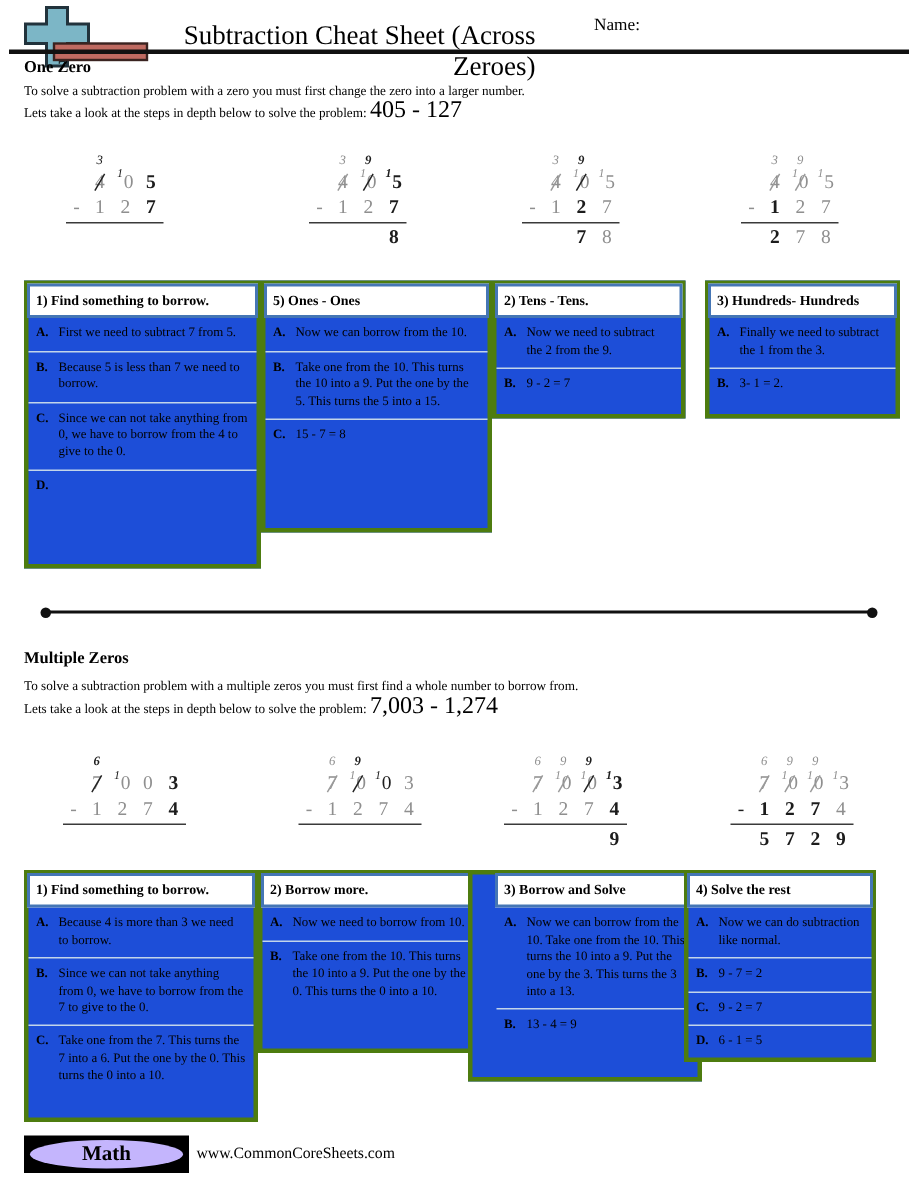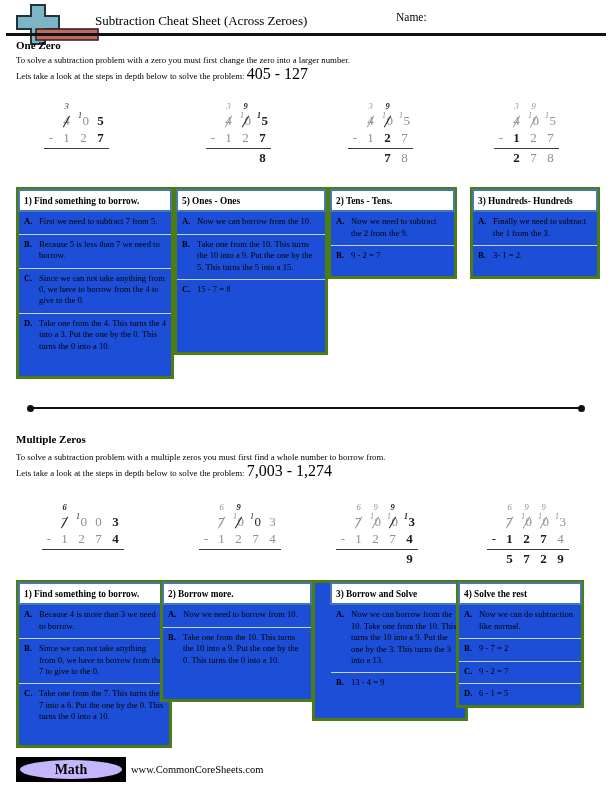--- a/index.html
+++ b/index.html
@@ -2,21 +2,21 @@
 <html><head>
 <meta charset="utf-8">
 <style>
   html,body{margin:0;padding:0;background:#fff;}
   .page{position:relative;width:612px;height:792px;background:#fff;overflow:hidden;
         font-family:"Liberation Serif","DejaVu Serif",serif;color:#000;}
 
   
   .logo{position:absolute;left:10px;top:2px;}
   .hrule{position:absolute;left:6px;right:6px;top:33px;height:3px;background:#111;}
-  .title{position:absolute;left:95px;top:13px;width:262px;text-align:left;font-size:13px;}
+  .title{position:absolute;left:95px;top:13px;width:262px;text-align:right;font-size:18px;}
   .name-label{position:absolute;left:396px;top:11px;font-size:11.5px;}
 
   
   .sec-heading{position:absolute;left:16px;font-weight:bold;font-size:11px;}
   .h1{top:39px;} .h2{top:433px;}
   .intro{position:absolute;left:16px;font-size:8.8px;line-height:13px;}
   .i1{top:54px;} .i2{top:451px;}
   .prob{font-size:16px;}
 
   
@@ -48,21 +48,21 @@
             font-weight:bold;font-size:9.3px;background:#fff;}
   .sb-item{display:flex;padding:4px 3px 6px 3px;}
   .sb-item + .sb-item{border-top:1px solid #c3d5ea;}
   .sb-letter{width:15px;flex:none;font-weight:bold;padding-left:2px;}
   .sb-text{flex:1;padding-right:2px;}
   .s1b1{left:16px;top:187px;width:152px;min-height:186px;}
   .s1b2{left:174px;top:187px;width:148px;min-height:162px;}
   .s1b3{left:328px;top:187px;width:123px;min-height:86px;}
   .s1b4{left:470px;top:187px;width:124px;min-height:86px;}
   .s2b1{left:16px;top:580px;width:150px;min-height:162px;}
-  .s2b2{left:160px;top:580px;width:148px;min-height:116px;}
+  .s2b2{left:172px;top:580px;width:148px;min-height:116px;}
   .s2b3{left:312px;top:580px;width:134px;min-height:135px;padding-left:16px;}
   .s2b4{left:456px;top:580px;width:122px;min-height:120px;}
 
   
   .divider{position:absolute;left:30px;right:30px;top:407px;height:2px;background:#111;}
   .divider::before,.divider::after{content:"";position:absolute;top:-2.5px;width:7px;height:7px;
       border-radius:50%;background:#111;}
   .divider::before{left:-3px;} .divider::after{right:-3px;}
 
   
@@ -279,21 +279,20 @@
       <div class="sb-item">
         <span class="sb-letter">B.</span>
         <span class="sb-text">Because 5 is less than 7 we need to borrow.</span>
       </div>
       <div class="sb-item">
         <span class="sb-letter">C.</span>
         <span class="sb-text">Since we can not take anything from 0, we have to borrow from the 4 to give to the 0.</span>
       </div>
       <div class="sb-item">
         <span class="sb-letter">D.</span>
-        <span class="sb-text">Take one from the 4. This turns the 4 into a 3. Put the one by the 0. This turns the 0 into a 10.</span>
       </div>
     </div>
   <div class="stepbox s1b2">
       <div class="sb-title">5) Ones - Ones</div>
       <div class="sb-item">
         <span class="sb-letter">A.</span>
         <span class="sb-text">Now we can borrow from the 10.</span>
       </div>
       <div class="sb-item">
         <span class="sb-letter">B.</span>

